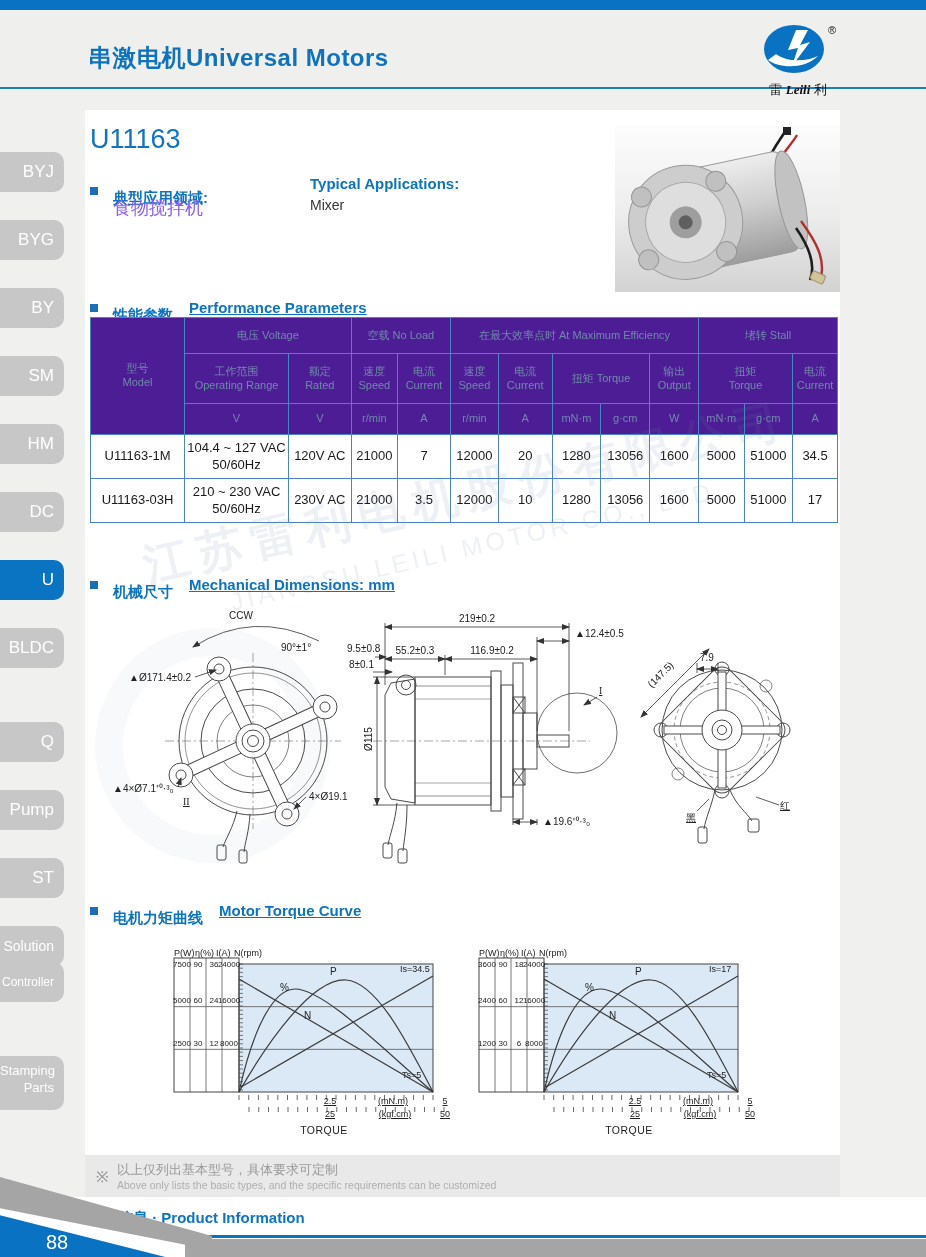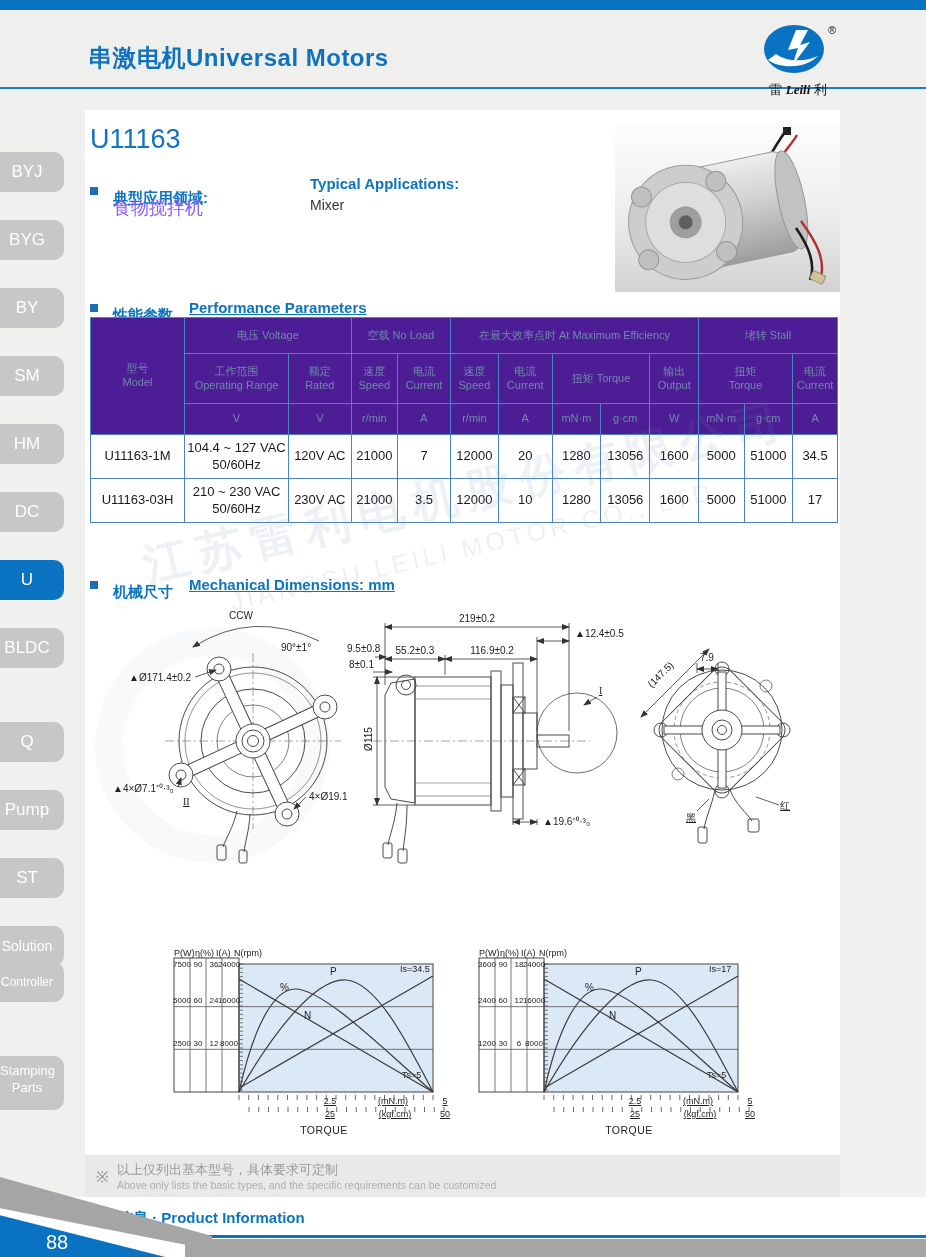--- a/index.html
+++ b/index.html
@@ -10,21 +10,21 @@
   .topbar { position:absolute; left:0; top:0; width:100%; height:10px; background:#0a72c2; }
   .header { position:absolute; left:0; top:10px; width:100%; height:79px; background:#efefee; border-bottom:2px solid #1e7cc4; }
   .header-title { position:absolute; left:88px; top:32px; font-size:24px; font-weight:bold; color:#0f72bd; letter-spacing:0.5px; }
   .header-title .en { }
   .logo { position:absolute; right:88px; top:12px; width:80px; height:70px; text-align:center; }
   .logo-text { font-size:13px; color:#111; margin-top:1px; white-space:nowrap; }
   .logo-text .script { font-family:"Liberation Serif", serif; font-style:italic; font-weight:bold; }
 
   
   .tab { position:absolute; left:0; width:64px; height:40px; background:#c7c7c7; border-radius:0 10px 10px 0;
-         color:#fff; text-align:center; padding-right:10px; line-height:40px; font-size:17px; cursor:pointer; }
+         color:#fff; text-align:right; padding-right:10px; line-height:40px; font-size:17px; cursor:pointer; }
   .tab.active { background:#0a74c2; }
   .tab.sm { font-size:14px; }
   .tab.xs { font-size:12px; }
   .tab.two-line { height:54px; line-height:1.3; padding-top:7px; font-size:13px; }
 
   
   .panel { position:absolute; left:85px; top:110px; width:755px; height:1087px; background:#ffffff; }
   .model-title { position:absolute; left:90px; top:124px; font-size:27px; color:#1274bf; }
 
   .sec { position:absolute; display:flex; align-items:center; color:#0d74c0; font-size:15px; }
@@ -441,20 +441,25 @@
         <text x="458" y="232">▲19.6⁺⁰·³₀</text>
         <text x="514" y="101" text-decoration="underline" font-family="Liberation Serif, serif">I</text>
         <text x="578" y="84" text-anchor="middle" transform="rotate(-45 578 84)">(147.5)</text>
         <text x="615" y="68">7.9</text>
         <text x="601" y="228" text-decoration="underline">黑</text>
         <text x="695" y="216" text-decoration="underline">红</text>
       </g>
     </svg>
   </div>
 
+  <div class="sec" style="left:90px; top:893px;">
+    <span class="bullet"></span>
+    <span class="zh">电机力矩曲线</span>
+    <span class="en">Motor Torque Curve</span>
+  </div>
 
   <div class="chart" id="chart0" style="left:172px; top:948px;">
     <svg class="torque-plot" width="290" height="195">
         <rect x="2" y="10" width="259" height="134" fill="#ffffff" stroke="none"></rect>
         <rect x="67" y="16" width="194" height="128" fill="#dbe8f5" stroke="none"></rect>
         <line x1="2" y1="58.666666666666664" x2="261" y2="58.666666666666664" stroke="#555" stroke-width="0.8"></line>
         <line x1="2" y1="101.33333333333333" x2="261" y2="101.33333333333333" stroke="#555" stroke-width="0.8"></line>
         <line x1="18" y1="10" x2="18" y2="144" stroke="#555" stroke-width="0.8"></line>
         <line x1="34" y1="10" x2="34" y2="144" stroke="#555" stroke-width="0.8"></line>
         <line x1="50" y1="10" x2="50" y2="144" stroke="#555" stroke-width="0.8"></line>

